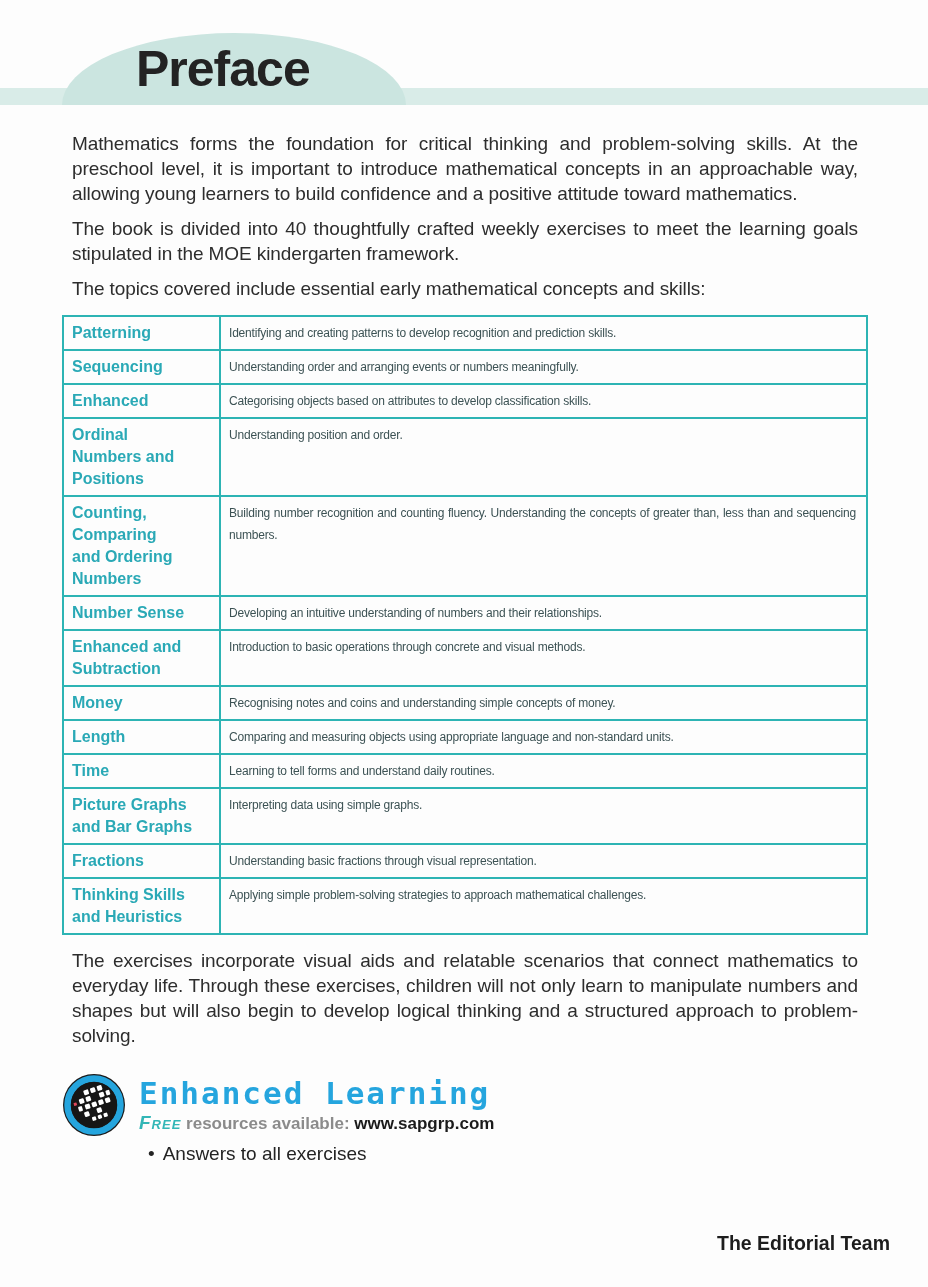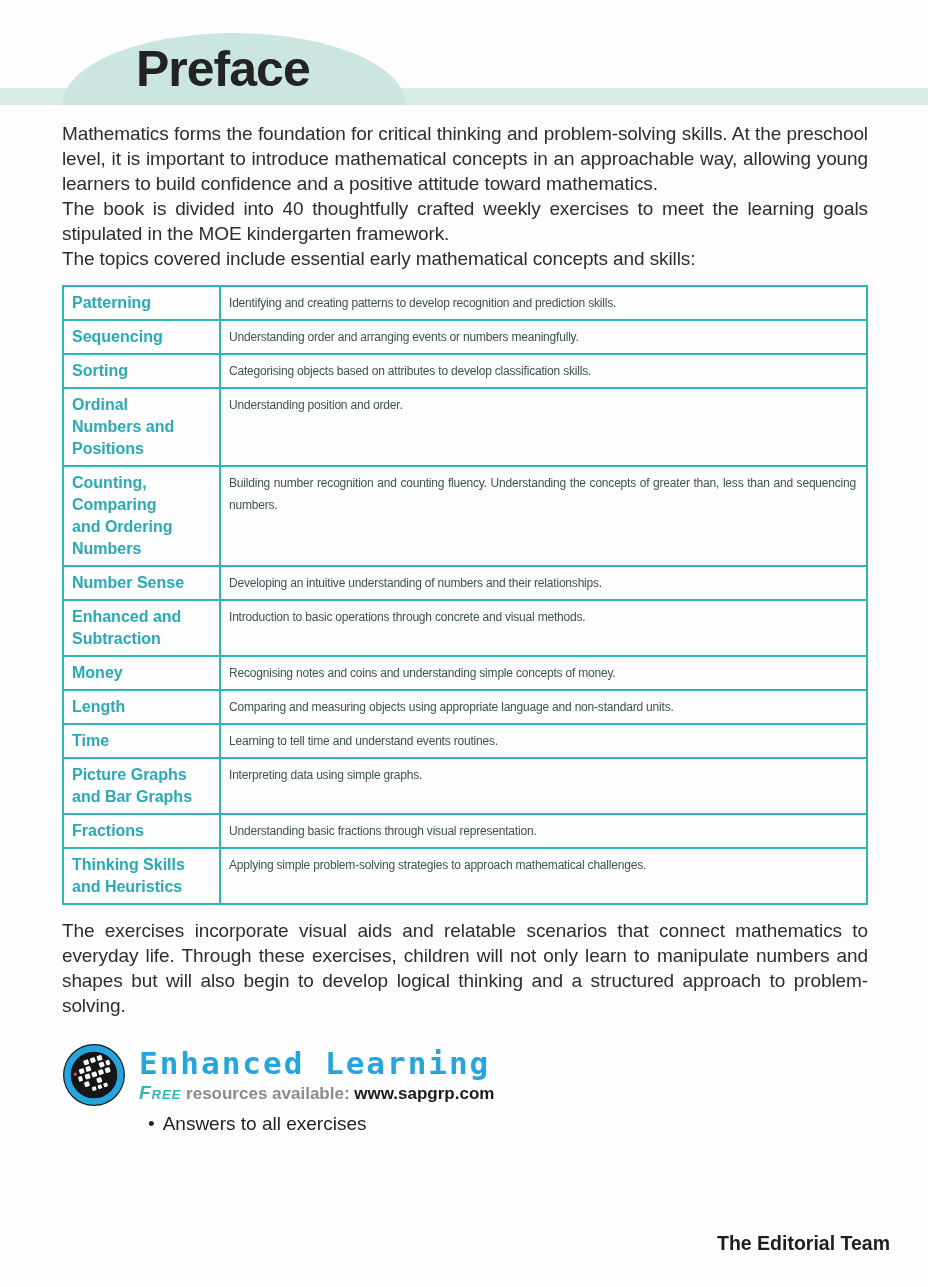--- a/index.html
+++ b/index.html
@@ -18,21 +18,21 @@
     background:var(--dome_teal);
     border-radius:172px 172px 0 0 / 72px 72px 0 0;
   }
   .page-title {
     position:absolute; top:40px; left:136px; margin:0;
     font-size:50px; font-weight:bold; letter-spacing:-1px; color:#232323;
   }
   
   .content { position:absolute; top:121px; left:62px; width:806px; }
   .para {
-    margin:0; font-size:19px; line-height:25px; text-align:justify;
+    margin:10px; font-size:19px; line-height:25px; text-align:justify;
     color:var(--body_text); letter-spacing:-0.1px;
   }
   
   table.topics {
     width:806px; border-collapse:collapse; margin-top:14px;
     table-layout:fixed;
   }
   table.topics, table.topics td { border:2px solid var(--table_teal); }
   table.topics td { vertical-align:top; padding:5px 10px 5px 8px; }
   td.topic-cell {
@@ -88,21 +88,21 @@
     <td class="topic-cell"><span>Patterning</span></td>
     <td class="desc-cell"><span>Identifying and creating patterns to develop recognition and prediction skills.</span></td>
   </tr>
 
   <tr>
     <td class="topic-cell"><span>Sequencing</span></td>
     <td class="desc-cell"><span>Understanding order and arranging events or numbers meaningfully.</span></td>
   </tr>
 
   <tr>
-    <td class="topic-cell"><span>Sorting</span></td>
+    <td class="topic-cell"><span>Enhanced</span></td>
     <td class="desc-cell"><span>Categorising objects based on attributes to develop classification skills.</span></td>
   </tr>
 
 
   <tr>
     <td class="topic-cell"><span>Ordinal
 Numbers and
 Positions</span></td>
     <td class="desc-cell"><span>Understanding position and order.</span></td>
   </tr>
@@ -131,21 +131,21 @@
     <td class="desc-cell"><span>Recognising notes and coins and understanding simple concepts of money.</span></td>
   </tr>
 
   <tr>
     <td class="topic-cell"><span>Length</span></td>
     <td class="desc-cell"><span>Comparing and measuring objects using appropriate language and non-standard units.</span></td>
   </tr>
 
   <tr>
     <td class="topic-cell"><span>Time</span></td>
-    <td class="desc-cell"><span>Learning to tell time and understand events routines.</span></td>
+    <td class="desc-cell"><span>Learning to tell forms and understand daily routines.</span></td>
   </tr>
 
   <tr>
     <td class="topic-cell"><span>Picture Graphs
 and Bar Graphs</span></td>
     <td class="desc-cell"><span>Interpreting data using simple graphs.</span></td>
   </tr>
 
   <tr>
     <td class="topic-cell"><span>Fractions</span></td>

